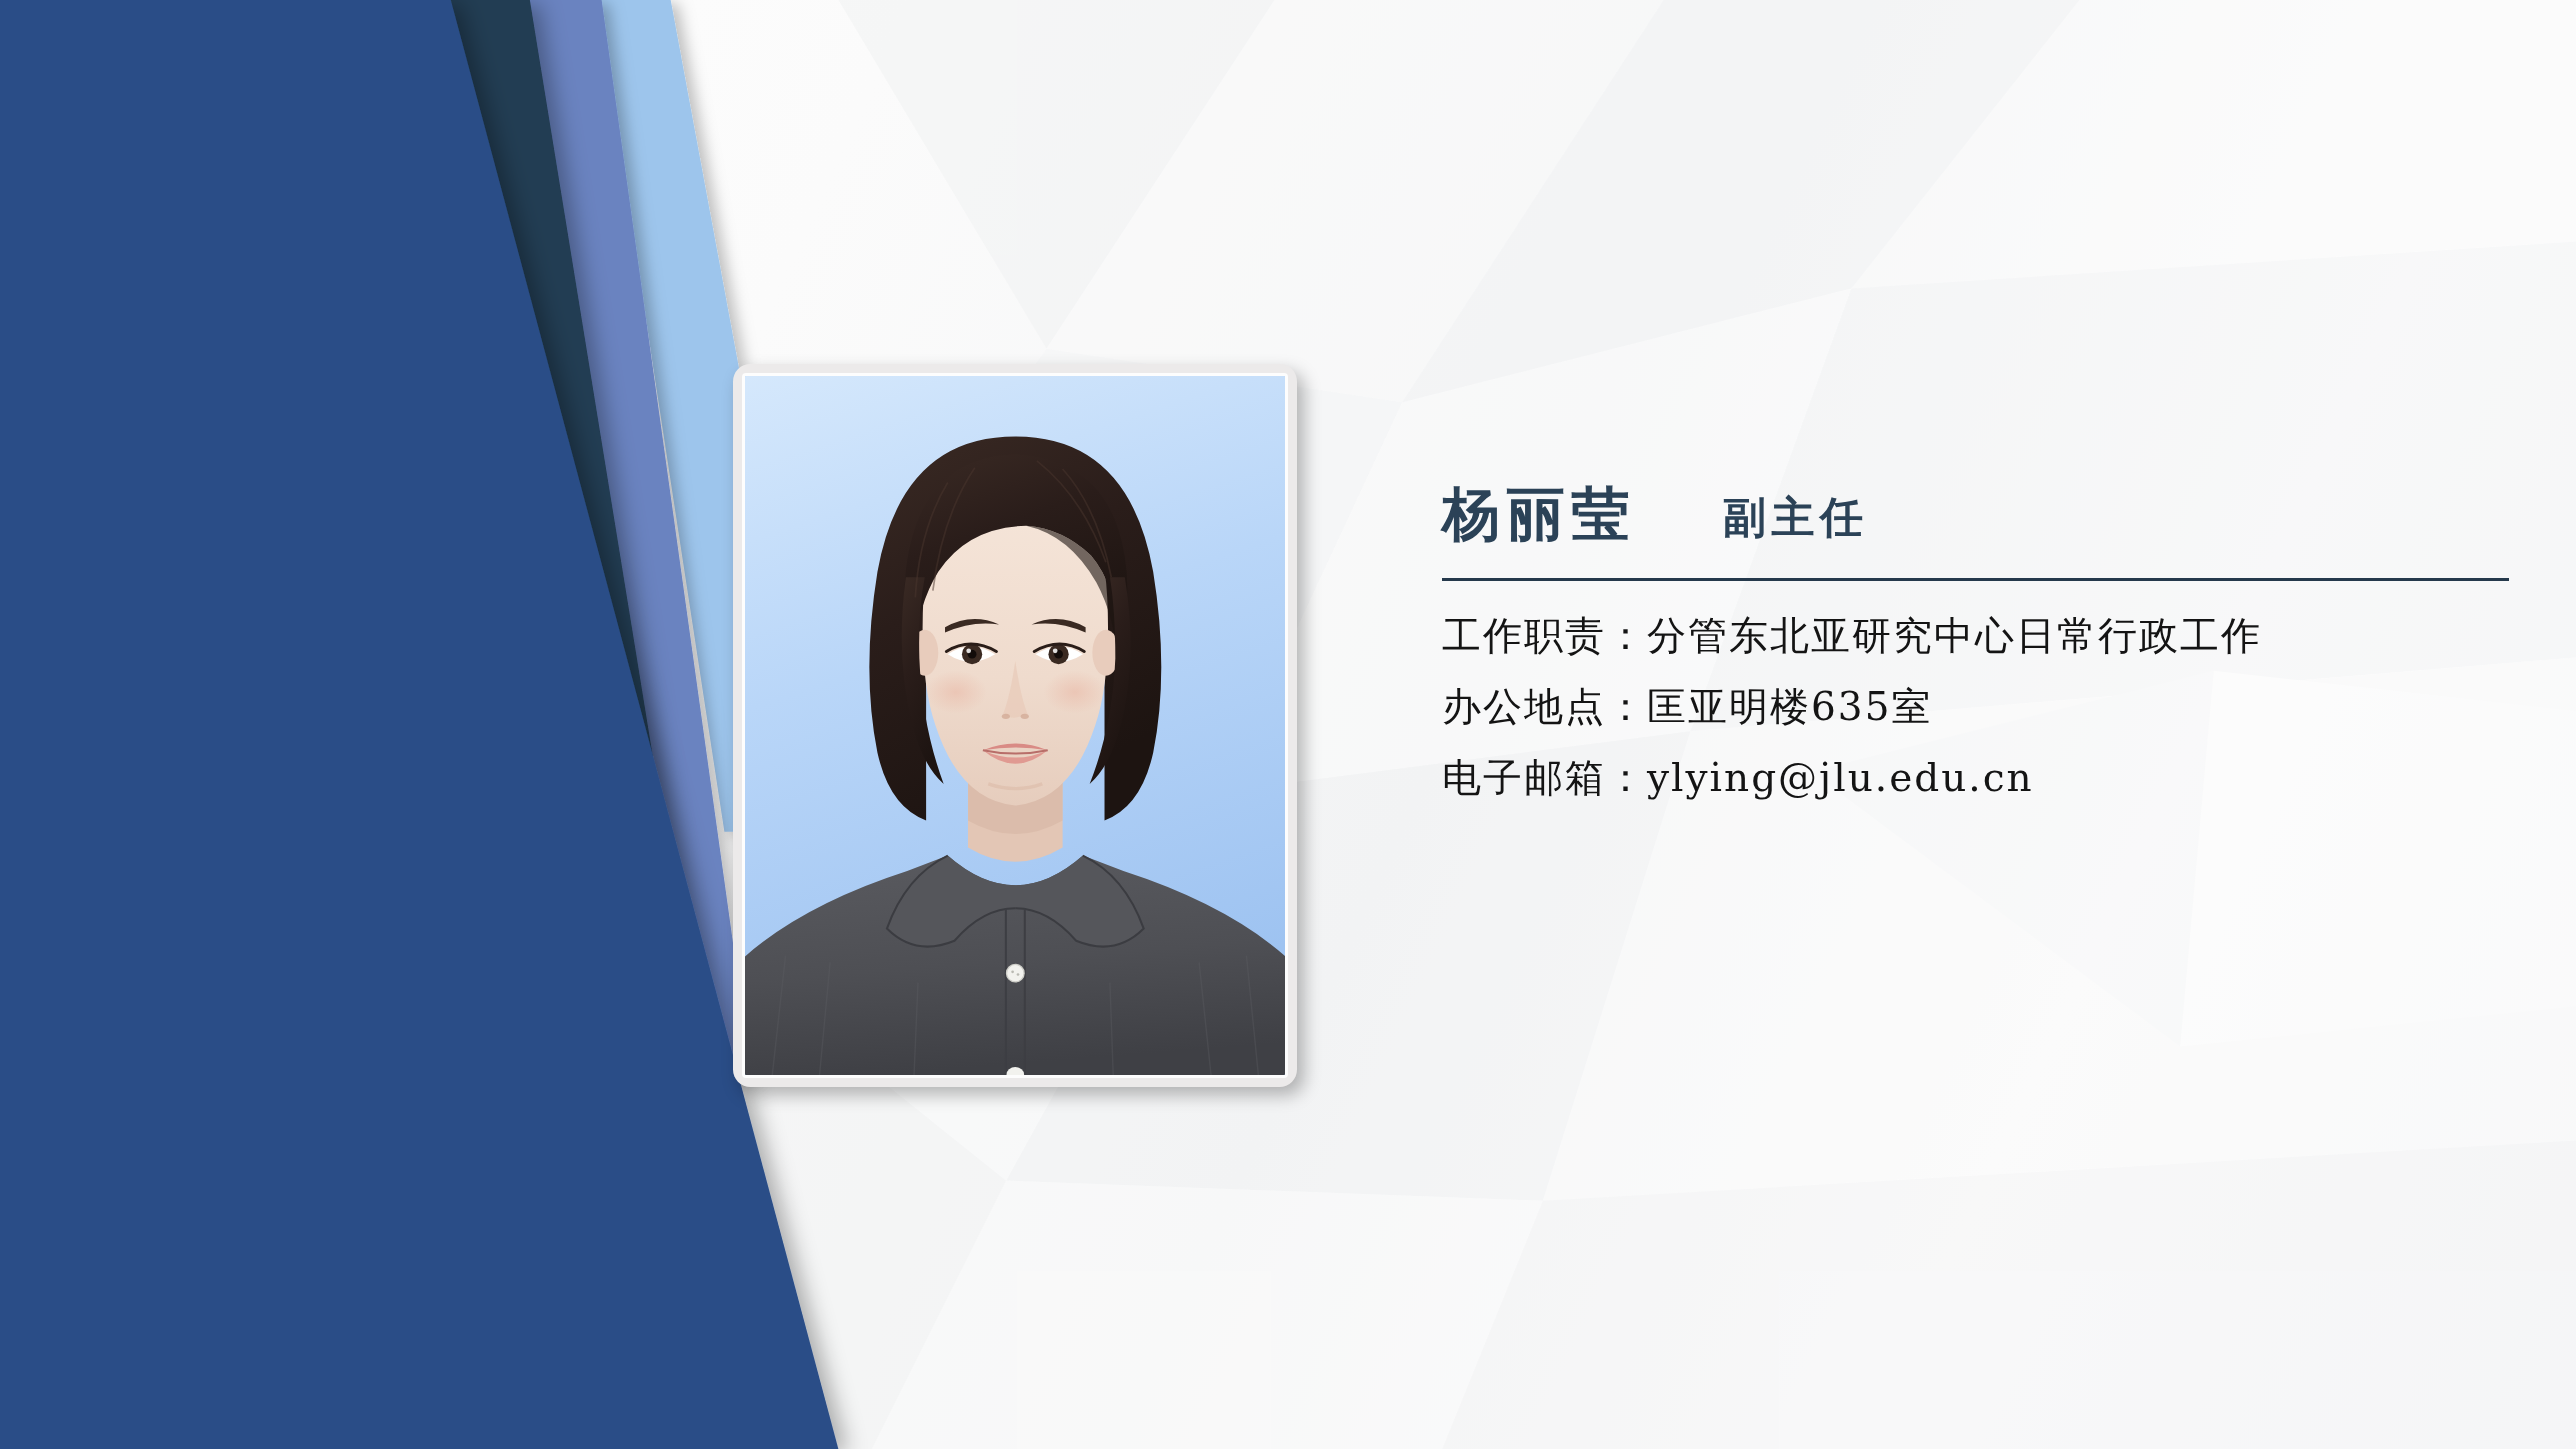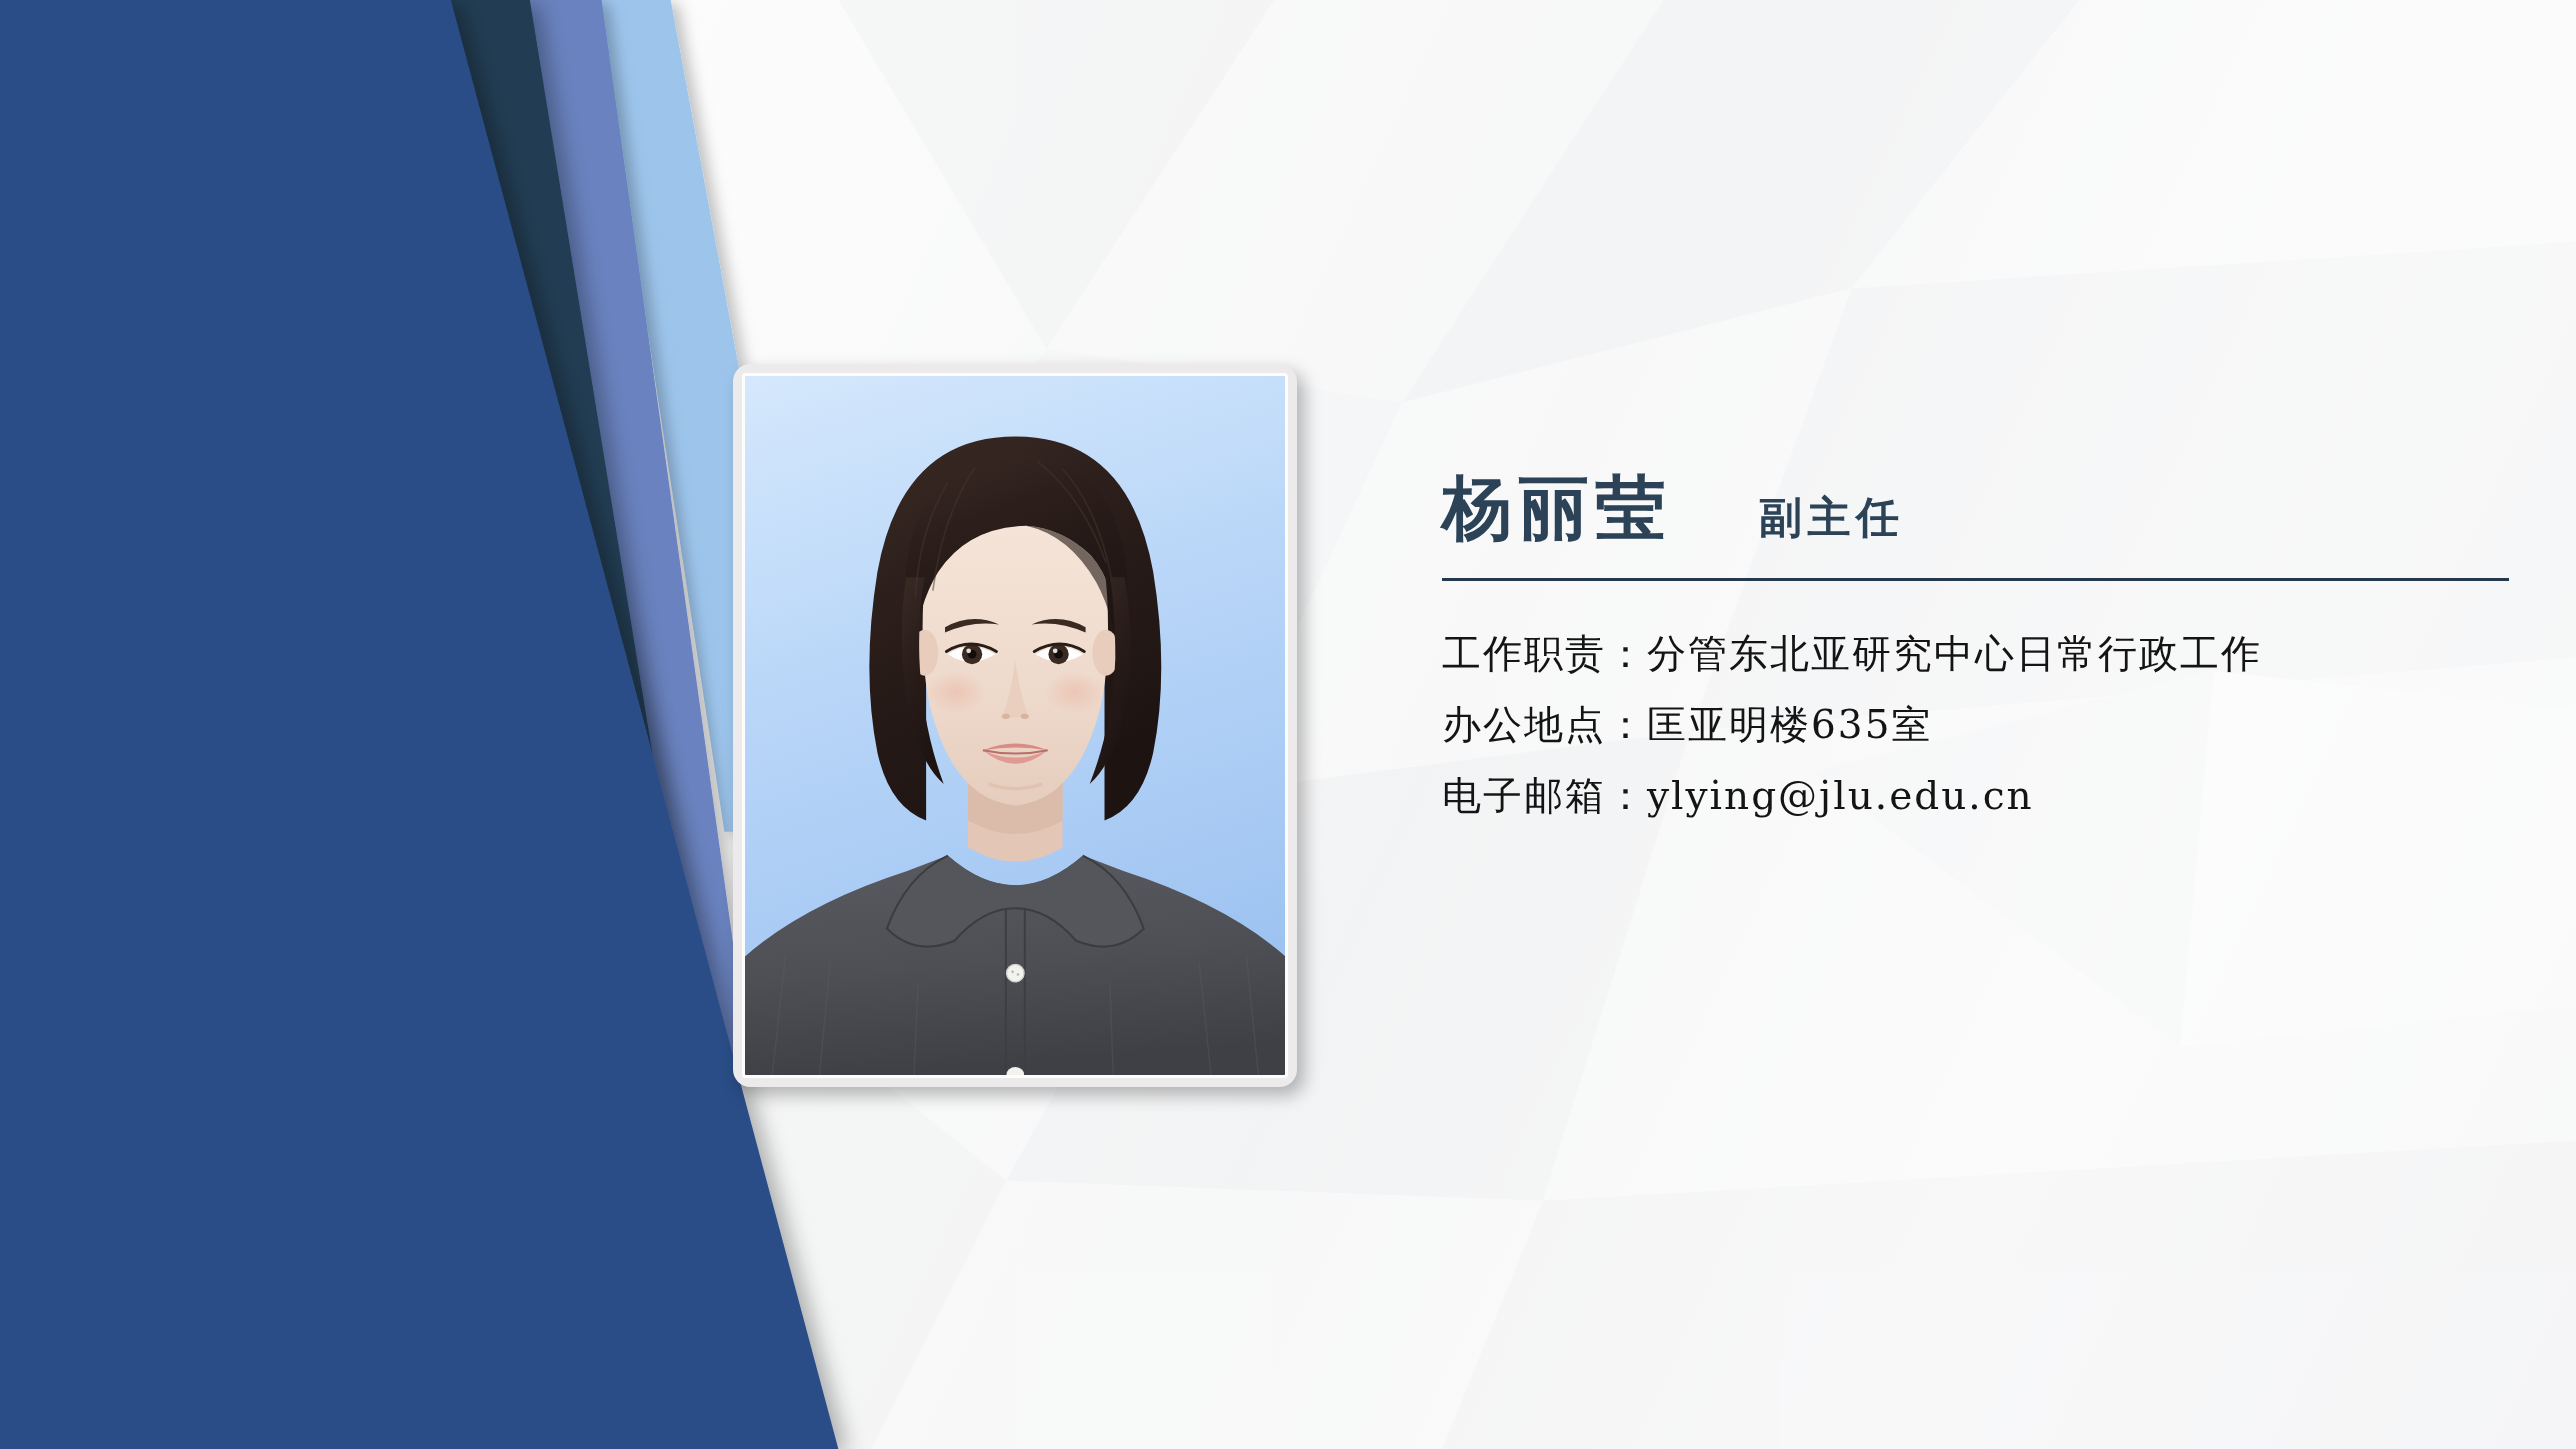--- a/index.html
+++ b/index.html
@@ -80,21 +80,21 @@
     top: 402px;
     width: 1073px;
   }
   .name-row {
     display: flex;
     align-items: flex-end;
     height: 141px;
   }
   .person-name {
     font-family: "DejaVu Serif", "Liberation Serif", serif;
-    font-size: 70px;
+    font-size: 58px;
     line-height: 1;
     letter-spacing: 6.7px;
     color: #2b4257;
     font-weight: 600;
     white-space: nowrap;
     margin-top: 16px;
   }
   .person-title {
     font-family: "DejaVu Serif", "Liberation Serif", serif;
     font-size: 43px;
@@ -106,21 +106,21 @@
     margin-bottom: 4px;
     white-space: nowrap;
   }
   .divider-rule {
     margin-top: 35px;
     width: 1067px;
     height: 3.4px;
     background: #25394c;
   }
   .detail-list {
-    margin-top: 53px;
+    margin-top: 35px;
   }
   .detail-line {
     font-family: "DejaVu Serif", "Liberation Serif", serif;
     font-size: 39px;
     line-height: 1.0;
     letter-spacing: 2px;
     color: #141414;
     margin-bottom: 32px;
     white-space: nowrap;
     font-weight: 500;

